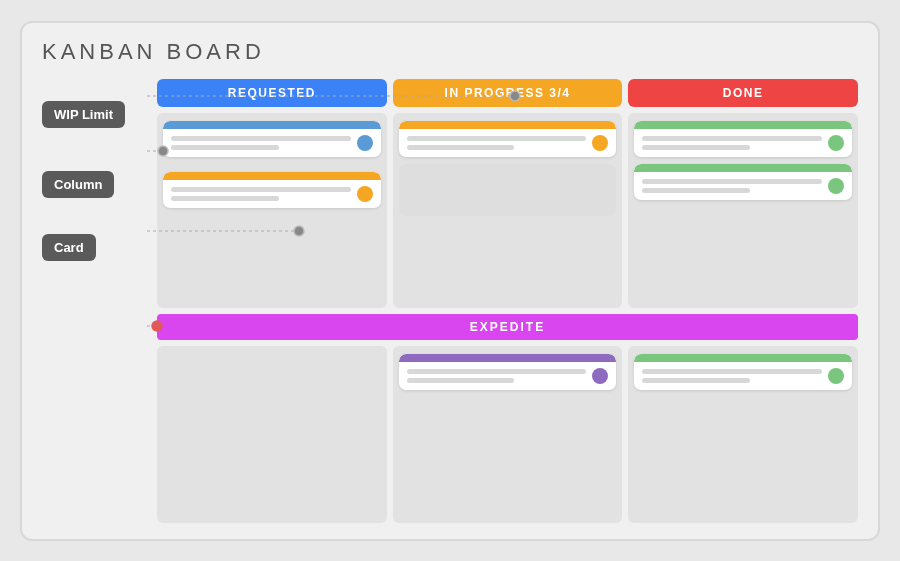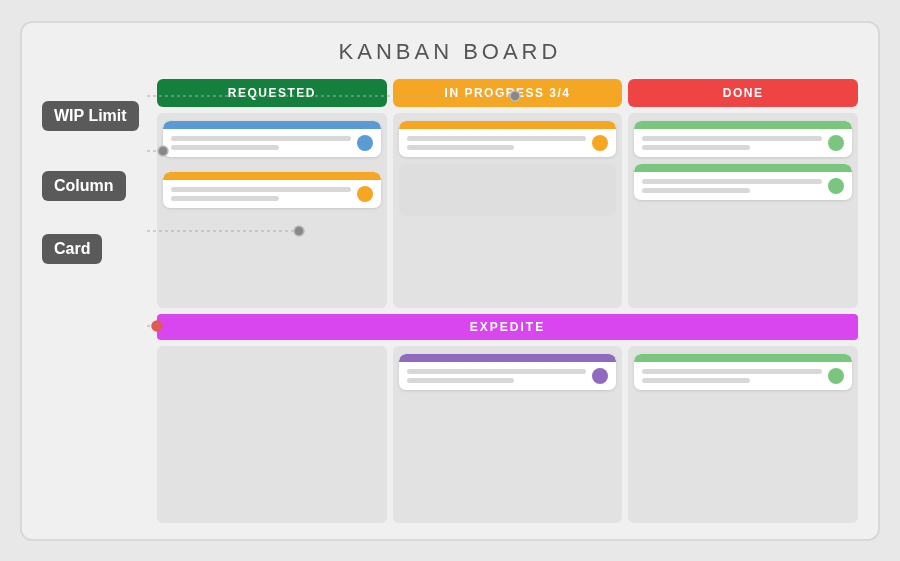--- a/index.html
+++ b/index.html
@@ -14,21 +14,21 @@
     }
     .board-container {
       width: 860px;
       height: 520px;
       background: #f0f0f0;
       border-radius: 12px;
       border: 2px solid #d8d8d8;
       position: relative;
       display: flex;
       flex-direction: column;
-      align-items: center;
+      align-items: flex-start;
       padding: 16px 20px 16px 20px;
     }
     .board-title {
       font-size: 22px;
       font-weight: 300;
       letter-spacing: 4px;
       color: #555;
       margin-bottom: 14px;
       text-align: center;
     }
@@ -43,40 +43,40 @@
     .label-item {
       display: flex;
       align-items: center;
       position: absolute;
     }
     .label-box {
       background: #5a5a5a;
       color: #fff;
       border-radius: 6px;
       padding: 6px 12px;
-      font-size: 16px;
+      font-size: 13px;
       font-weight: 600;
       white-space: nowrap;
       z-index: 10;
     }
     .columns-header {
       display: flex;
       gap: 6px;
     }
     .col-header {
       flex: 1;
       border-radius: 6px;
       padding: 7px 10px;
       text-align: center;
       font-size: 12px;
       font-weight: 700;
       letter-spacing: 1.5px;
       color: #fff;
     }
-    .col-header.blue { background: #15803d; }
+    .col-header.blue { background: #3b82f6; }
     .col-header.orange { background: #f5a623; }
     .col-header.green { background: #ef4444; }
     .kanban-col {
       flex: 1;
       background: #e2e2e2;
       border-radius: 6px;
       padding: 8px 6px;
       display: flex;
       flex-direction: column;
       gap: 7px;

